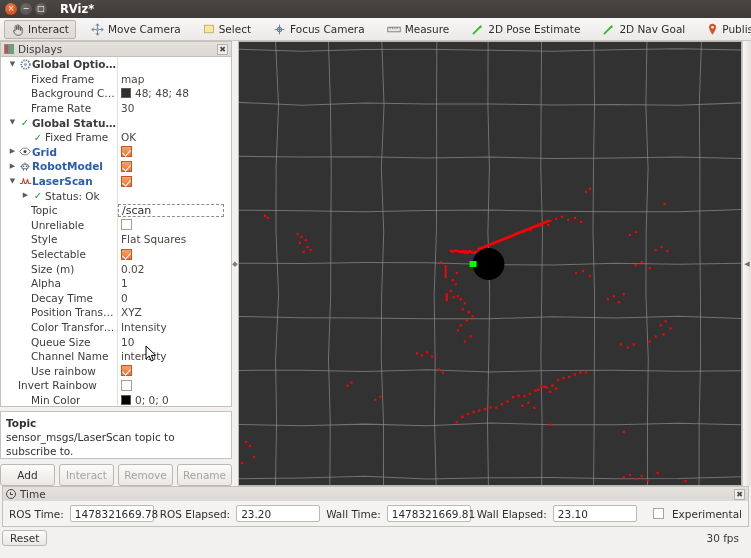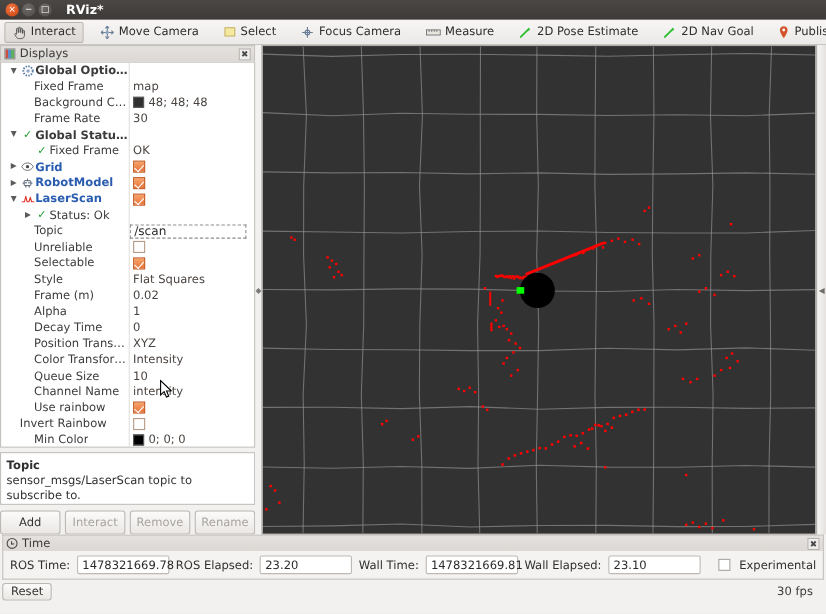--- a/index.html
+++ b/index.html
@@ -643,39 +643,39 @@
               <span class="arrow blank"></span>
               <span class="tname plain">Unreliable</span>
             </div>
             <div class="tcol-val">
               <span class="cb"></span>
             </div>
           </div>
           <div class="trow">
             <div class="tcol-name" style="padding-left: 19px;">
               <span class="arrow blank"></span>
+              <span class="tname plain">Style</span>
+            </div>
+            <div class="tcol-val">
+              <span>Flat Squares</span>
+            </div>
+          </div>
+          <div class="trow">
+            <div class="tcol-name" style="padding-left: 19px;">
+              <span class="arrow blank"></span>
               <span class="tname plain">Selectable</span>
             </div>
             <div class="tcol-val">
               <span class="cb on"></span>
             </div>
           </div>
           <div class="trow">
             <div class="tcol-name" style="padding-left: 19px;">
               <span class="arrow blank"></span>
-              <span class="tname plain">Style</span>
-            </div>
-            <div class="tcol-val">
-              <span>Flat Squares</span>
-            </div>
-          </div>
-          <div class="trow">
-            <div class="tcol-name" style="padding-left: 19px;">
-              <span class="arrow blank"></span>
-              <span class="tname plain">Frame (m)</span>
+              <span class="tname plain">Size (m)</span>
             </div>
             <div class="tcol-val">
               <span>0.02</span>
             </div>
           </div>
           <div class="trow">
             <div class="tcol-name" style="padding-left: 19px;">
               <span class="arrow blank"></span>
               <span class="tname plain">Alpha</span>
             </div>

